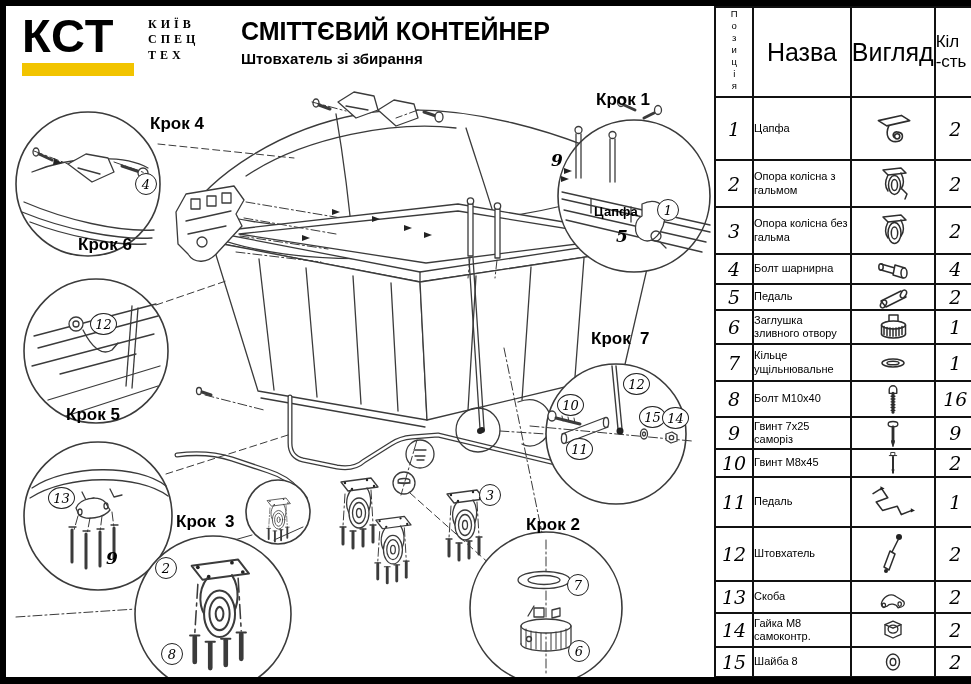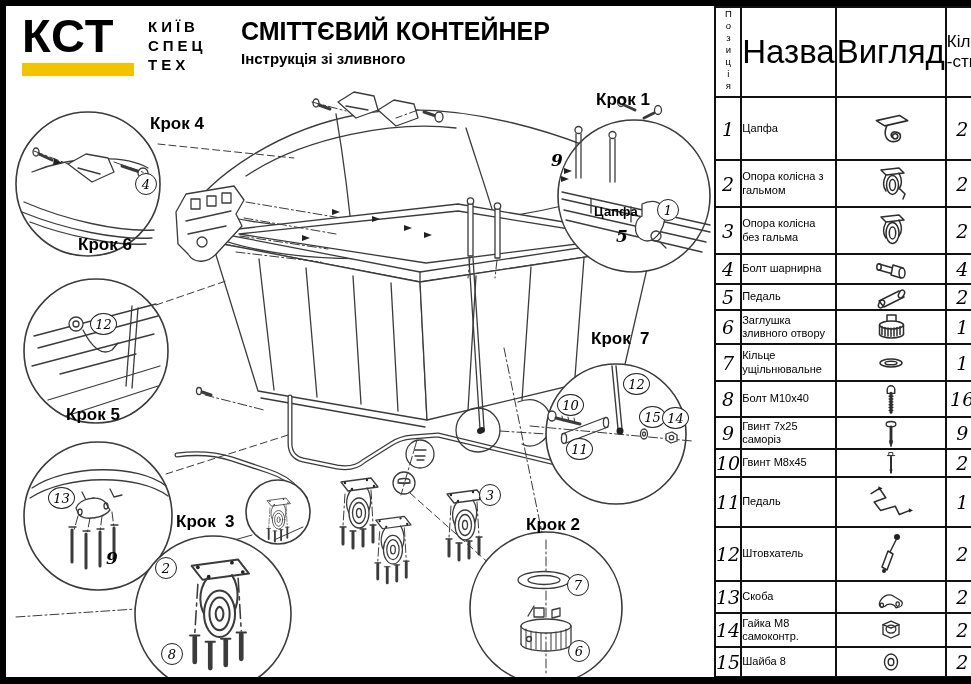--- a/index.html
+++ b/index.html
@@ -7,21 +7,21 @@
     position:relative;width:971px;height:684px;background:#fff;
     font-family:"Liberation Sans",sans-serif;color:#000;overflow:hidden;
     box-sizing:border-box;border-left:6px solid #000;border-top:6px solid #000;border-bottom:7px solid #000;
   }
   
   .logo{position:absolute;left:16px;top:8px;display:flex;align-items:flex-start;}
   .logo-abbr{font-size:47px;font-weight:700;letter-spacing:1px;line-height:0.95;font-family:"Liberation Sans",sans-serif;}
   .logo-left{display:flex;flex-direction:column;}
   .logo-bar{width:112px;height:13px;margin-top:4px;}
   .logo-lines{margin-left:14px;margin-top:3px;display:flex;flex-direction:column;}
-  .logo-lines span{font-size:15px;font-weight:800;letter-spacing:4px;line-height:1.28;}
+  .logo-lines span{font-size:12px;font-weight:800;letter-spacing:4px;line-height:1.28;font-family:Liberation Serif, serif;}
   .titlebox{position:absolute;left:235px;top:12px;width:330px;}
   .title-main{font-size:25px;font-weight:700;line-height:1.1;}
   .title-sub{font-size:15px;font-weight:700;margin-top:4px;}
   
   .dwrap{position:absolute;left:0;top:0;width:709px;height:677px;}
   .dsvg{position:absolute;left:0;top:0;}
   .dsvg path,.dsvg line,.dsvg polyline,.dsvg polygon,.dsvg circle,.dsvg ellipse,.dsvg rect{
     stroke:#3b3b3b;stroke-width:1.3;fill:none;stroke-linecap:round;stroke-linejoin:round;}
   .dsvg .fillw{fill:#fff;}
   .dsvg .dark{fill:#222;stroke:none;}
@@ -41,21 +41,21 @@
   
   .ptable-wrap{position:absolute;left:706px;top:0;width:265px;height:684px;overflow:hidden;background:#fff;}
   table.ptable{border-collapse:collapse;margin-left:2px;}
   .ptable td,.ptable th{border:2px solid #111;padding:0;background:#fff;vertical-align:middle;}
   .ptable th{font-weight:400;}
   .col-pos{width:37px;text-align:center;}
   .col-name{width:97px;}
   .col-view{width:81px;text-align:center;}
   .col-qty{width:40px;text-align:center;}
   .vtext{writing-mode:vertical-rl;text-orientation:upright;font-size:9.5px;letter-spacing:1px;line-height:1;}
-  .hdr-big{font-size:33px;}
+  .hdr-big{font-size:25px;}
   .hdr-qty{font-size:17px;white-space:pre-line;line-height:1.15;text-align:left;padding-left:3px;}
   .num{font:italic 19px "DejaVu Serif",serif;}
   .pname{font-size:11px;line-height:1.2;padding:1px 2px 1px 4px;}
   .icon-cell svg{display:block;margin:0 auto;}
   .icon-cell svg *{stroke:#2d2d2d;stroke-width:1.5;fill:none;stroke-linecap:round;stroke-linejoin:round;}
   .icon-cell svg .fillw{fill:#fff;}
   .icon-cell svg .dark{fill:#222;stroke:none;}
   .icon-cell svg .thick2{stroke-width:3.2;}
 </style>
 </head>
@@ -70,21 +70,21 @@
     </div>
     <div class="logo-lines">
       <span>КИЇВ</span>
       <span>СПЕЦ</span>
       <span>ТЕХ</span>
     </div>
   </div>
 
   <div class="titlebox">
     <div class="title-main">СМІТТЄВИЙ КОНТЕЙНЕР</div>
-    <div class="title-sub">Інструкція зі зливного</div>
+    <div class="title-sub">Штовхатель зі збирання</div>
   </div>
 
   <div class="dwrap">
     <svg class="dsvg" width="709" height="677" viewBox="0 0 709 677">
       <defs>
         <g id="caster">
           <line class="dashdot" x1="-13" y1="8" x2="-15" y2="40"></line>
           <line class="dashdot" x1="13" y1="4" x2="15" y2="38"></line>
           <polygon class="fillw" points="-17,-4 13,-8 20,1 -10,5"></polygon>
           <circle class="dark" cx="-13" cy="-3" r="1.2"></circle>

